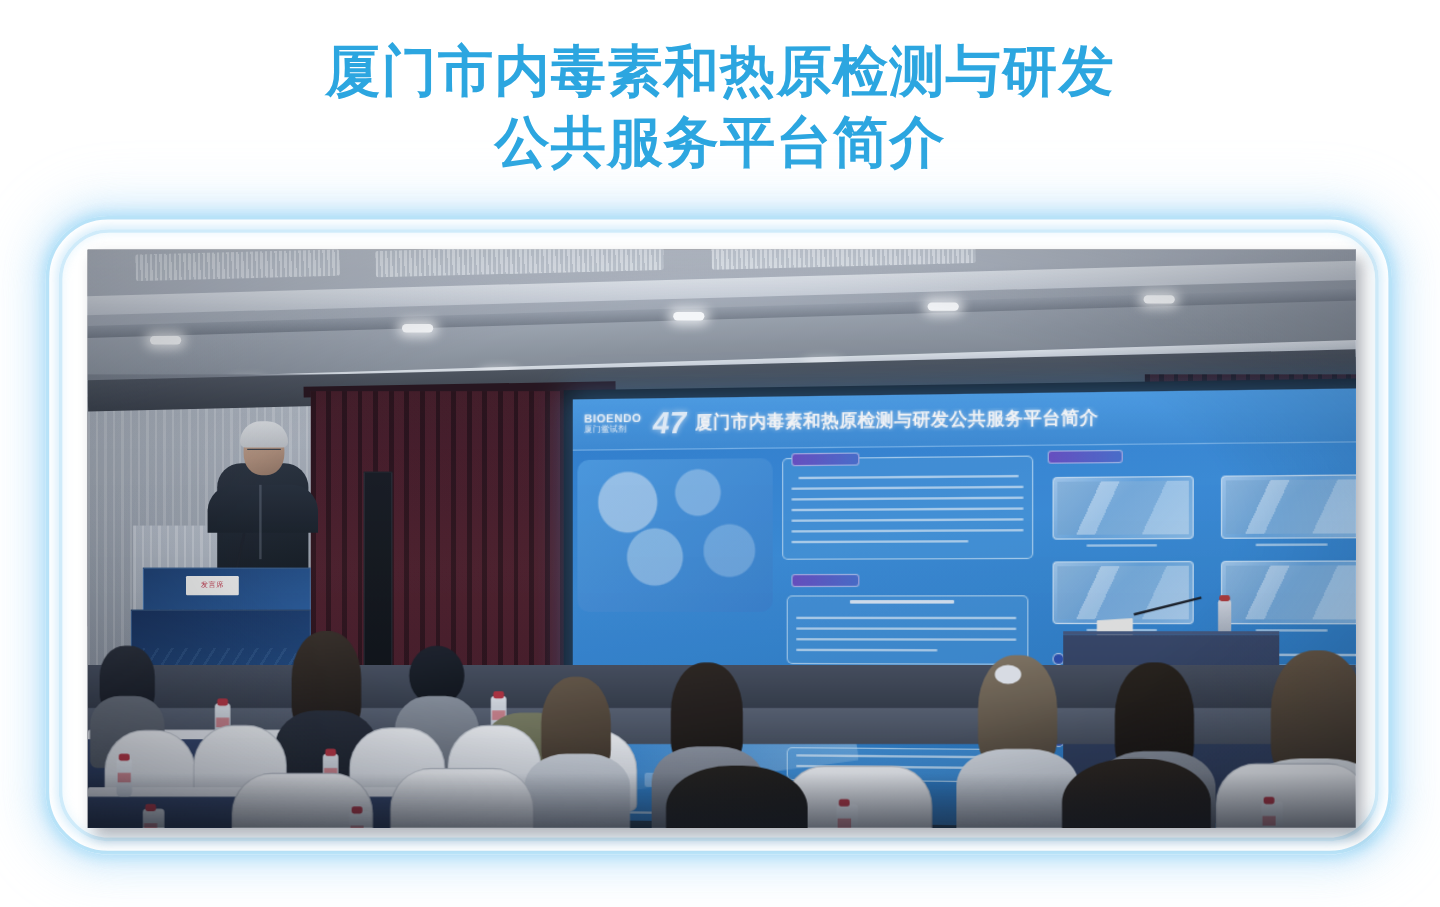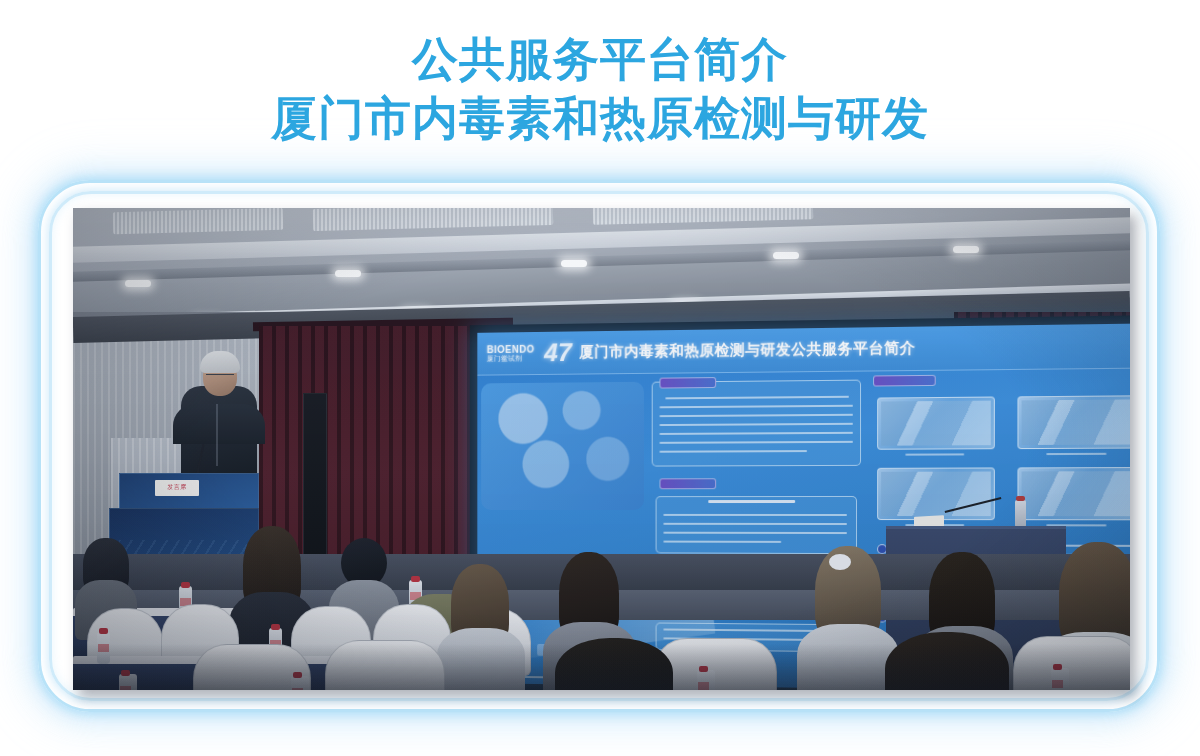--- a/index.html
+++ b/index.html
@@ -423,22 +423,22 @@
     background: linear-gradient(180deg, rgba(120,150,190,.06), rgba(30,45,70,.12));
     pointer-events: none;
   }
 </style>
 </head>
 <body>
 
 <div id="page">
 
   <div class="title-block">
+    <div class="title-line">厦门市内毒素和热原检测与研发</div>
     <div class="title-line">公共服务平台简介</div>
-    <div class="title-line">厦门市内毒素和热原检测与研发</div>
   </div>
 
   <div class="frame-wrap">
     <div class="frame-outer"></div>
     <div class="frame-inner"></div>
   </div>
 
   <div class="photo">
 
     <div class="ph ceiling"></div>

